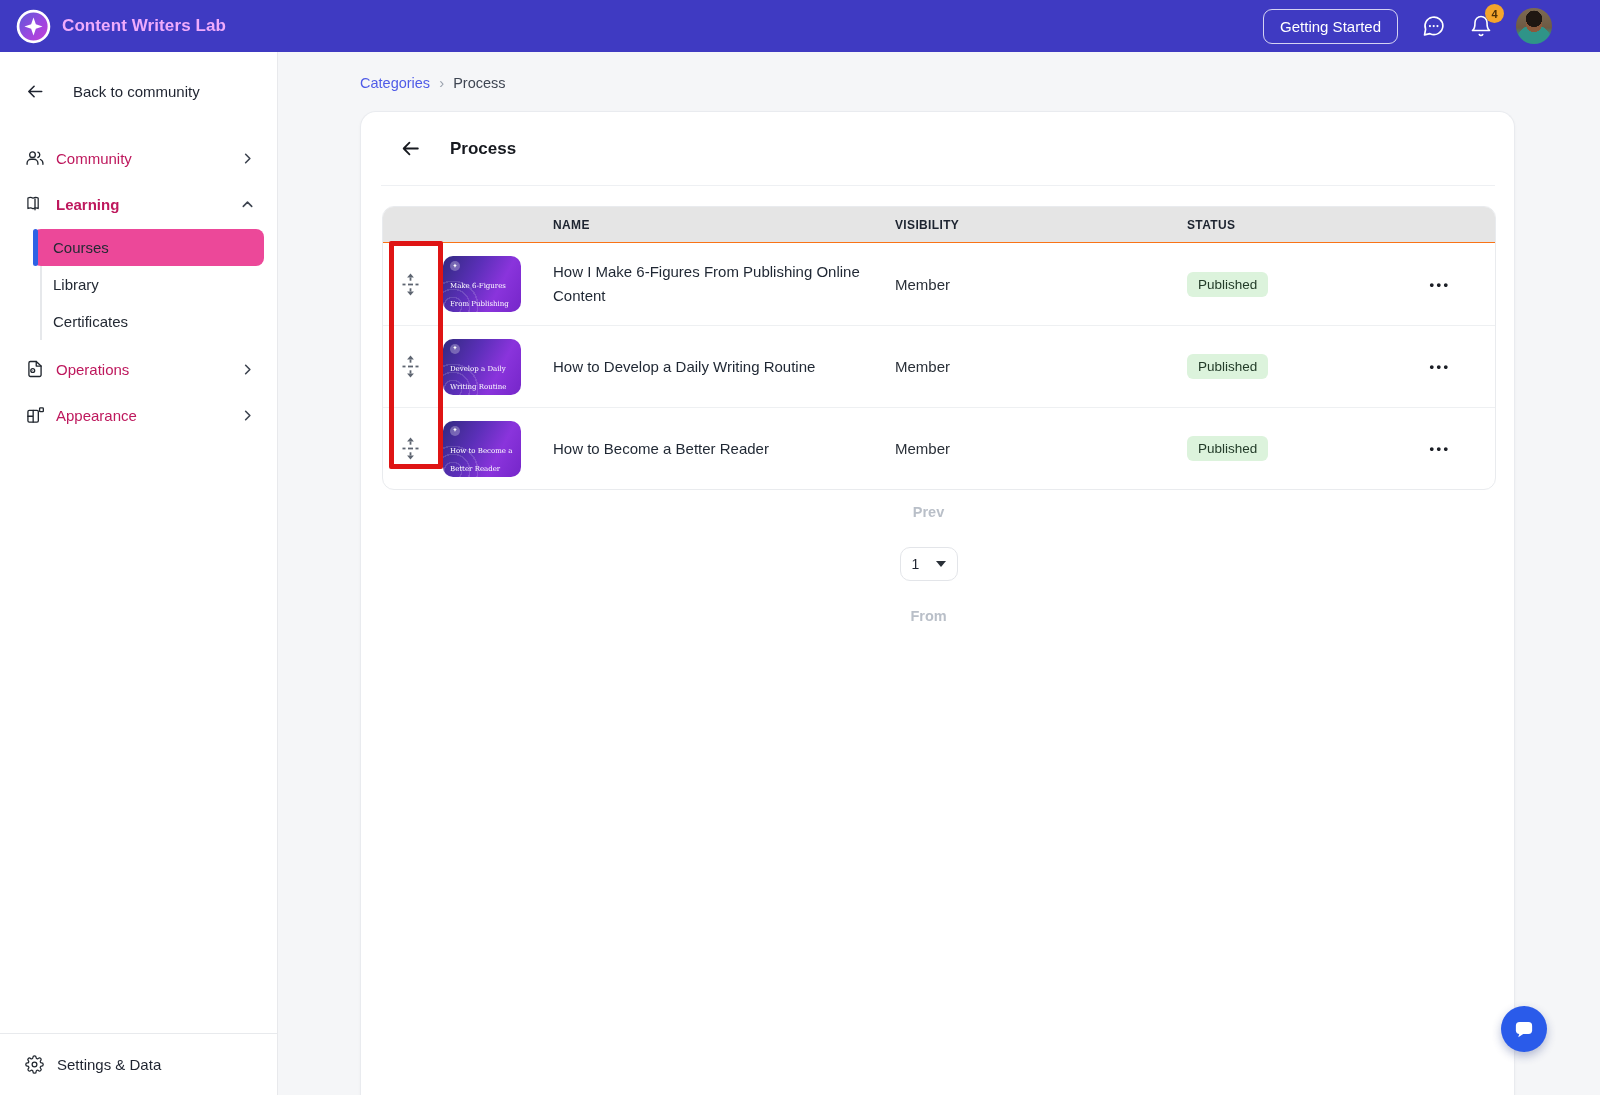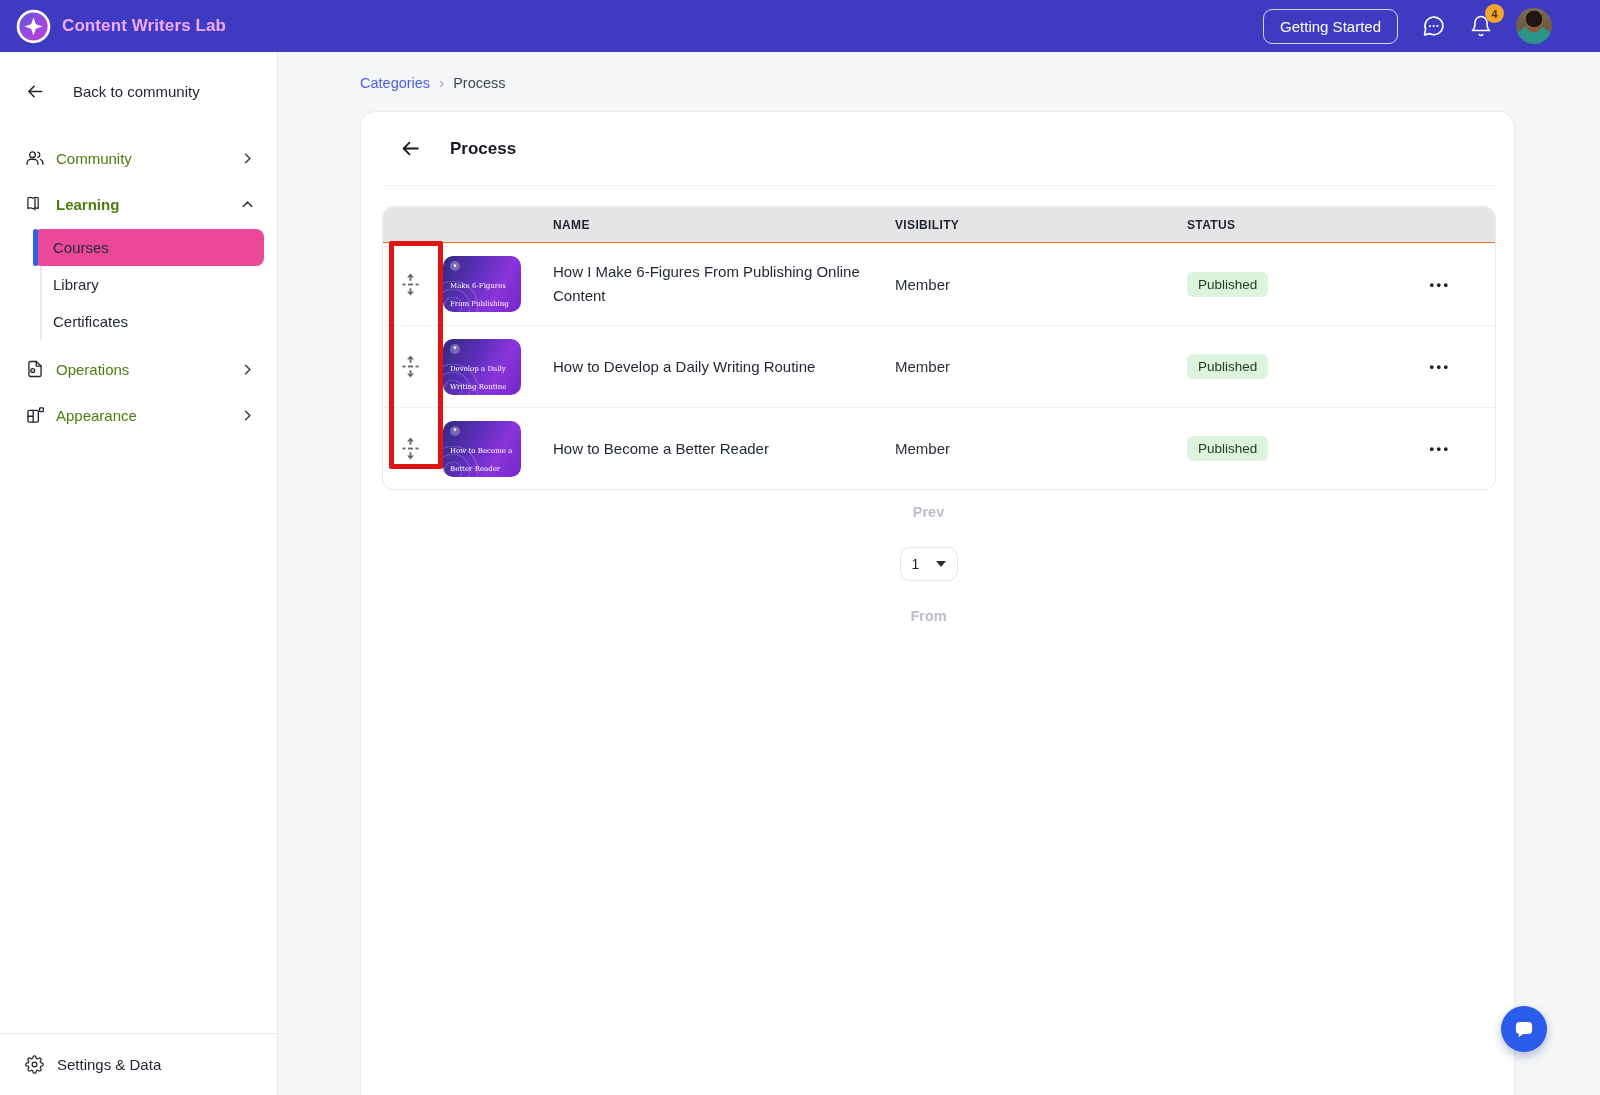--- a/index.html
+++ b/index.html
@@ -45,21 +45,21 @@
     display:flex; flex-direction:column; z-index:10;
   }
   .back-link {
     display:flex; align-items:center; gap:28px;
     margin:30px 0 8px 0; padding:0 16px 0 26px;
     font-size:15px; color:#1f2430; cursor:pointer;
   }
   .nav { margin-top:26px; }
   .nav-item {
     display:flex; align-items:center; gap:11px;
-    height:46px; padding:0 22px 0 25px; cursor:pointer; font-size:15px; color:#4d7c0f;
+    height:46px; padding:0 22px 0 25px; cursor:pointer; font-size:15px; color:#be185d;
   }
   .nav-item .chev { margin-left:auto; display:flex; }
   .nav-item.bold { font-weight:700; }
   .sublist { position:relative; padding:2px 0 6px 0; }
   .sublist:before {
     content:""; position:absolute; left:40px; top:2px; bottom:6px; width:2px; background:#e6e8eb;
   }
   .subitem {
     position:relative; height:37px; display:flex; align-items:center;
     margin:0 13px 0 33px; padding-left:20px; border-radius:8px;

